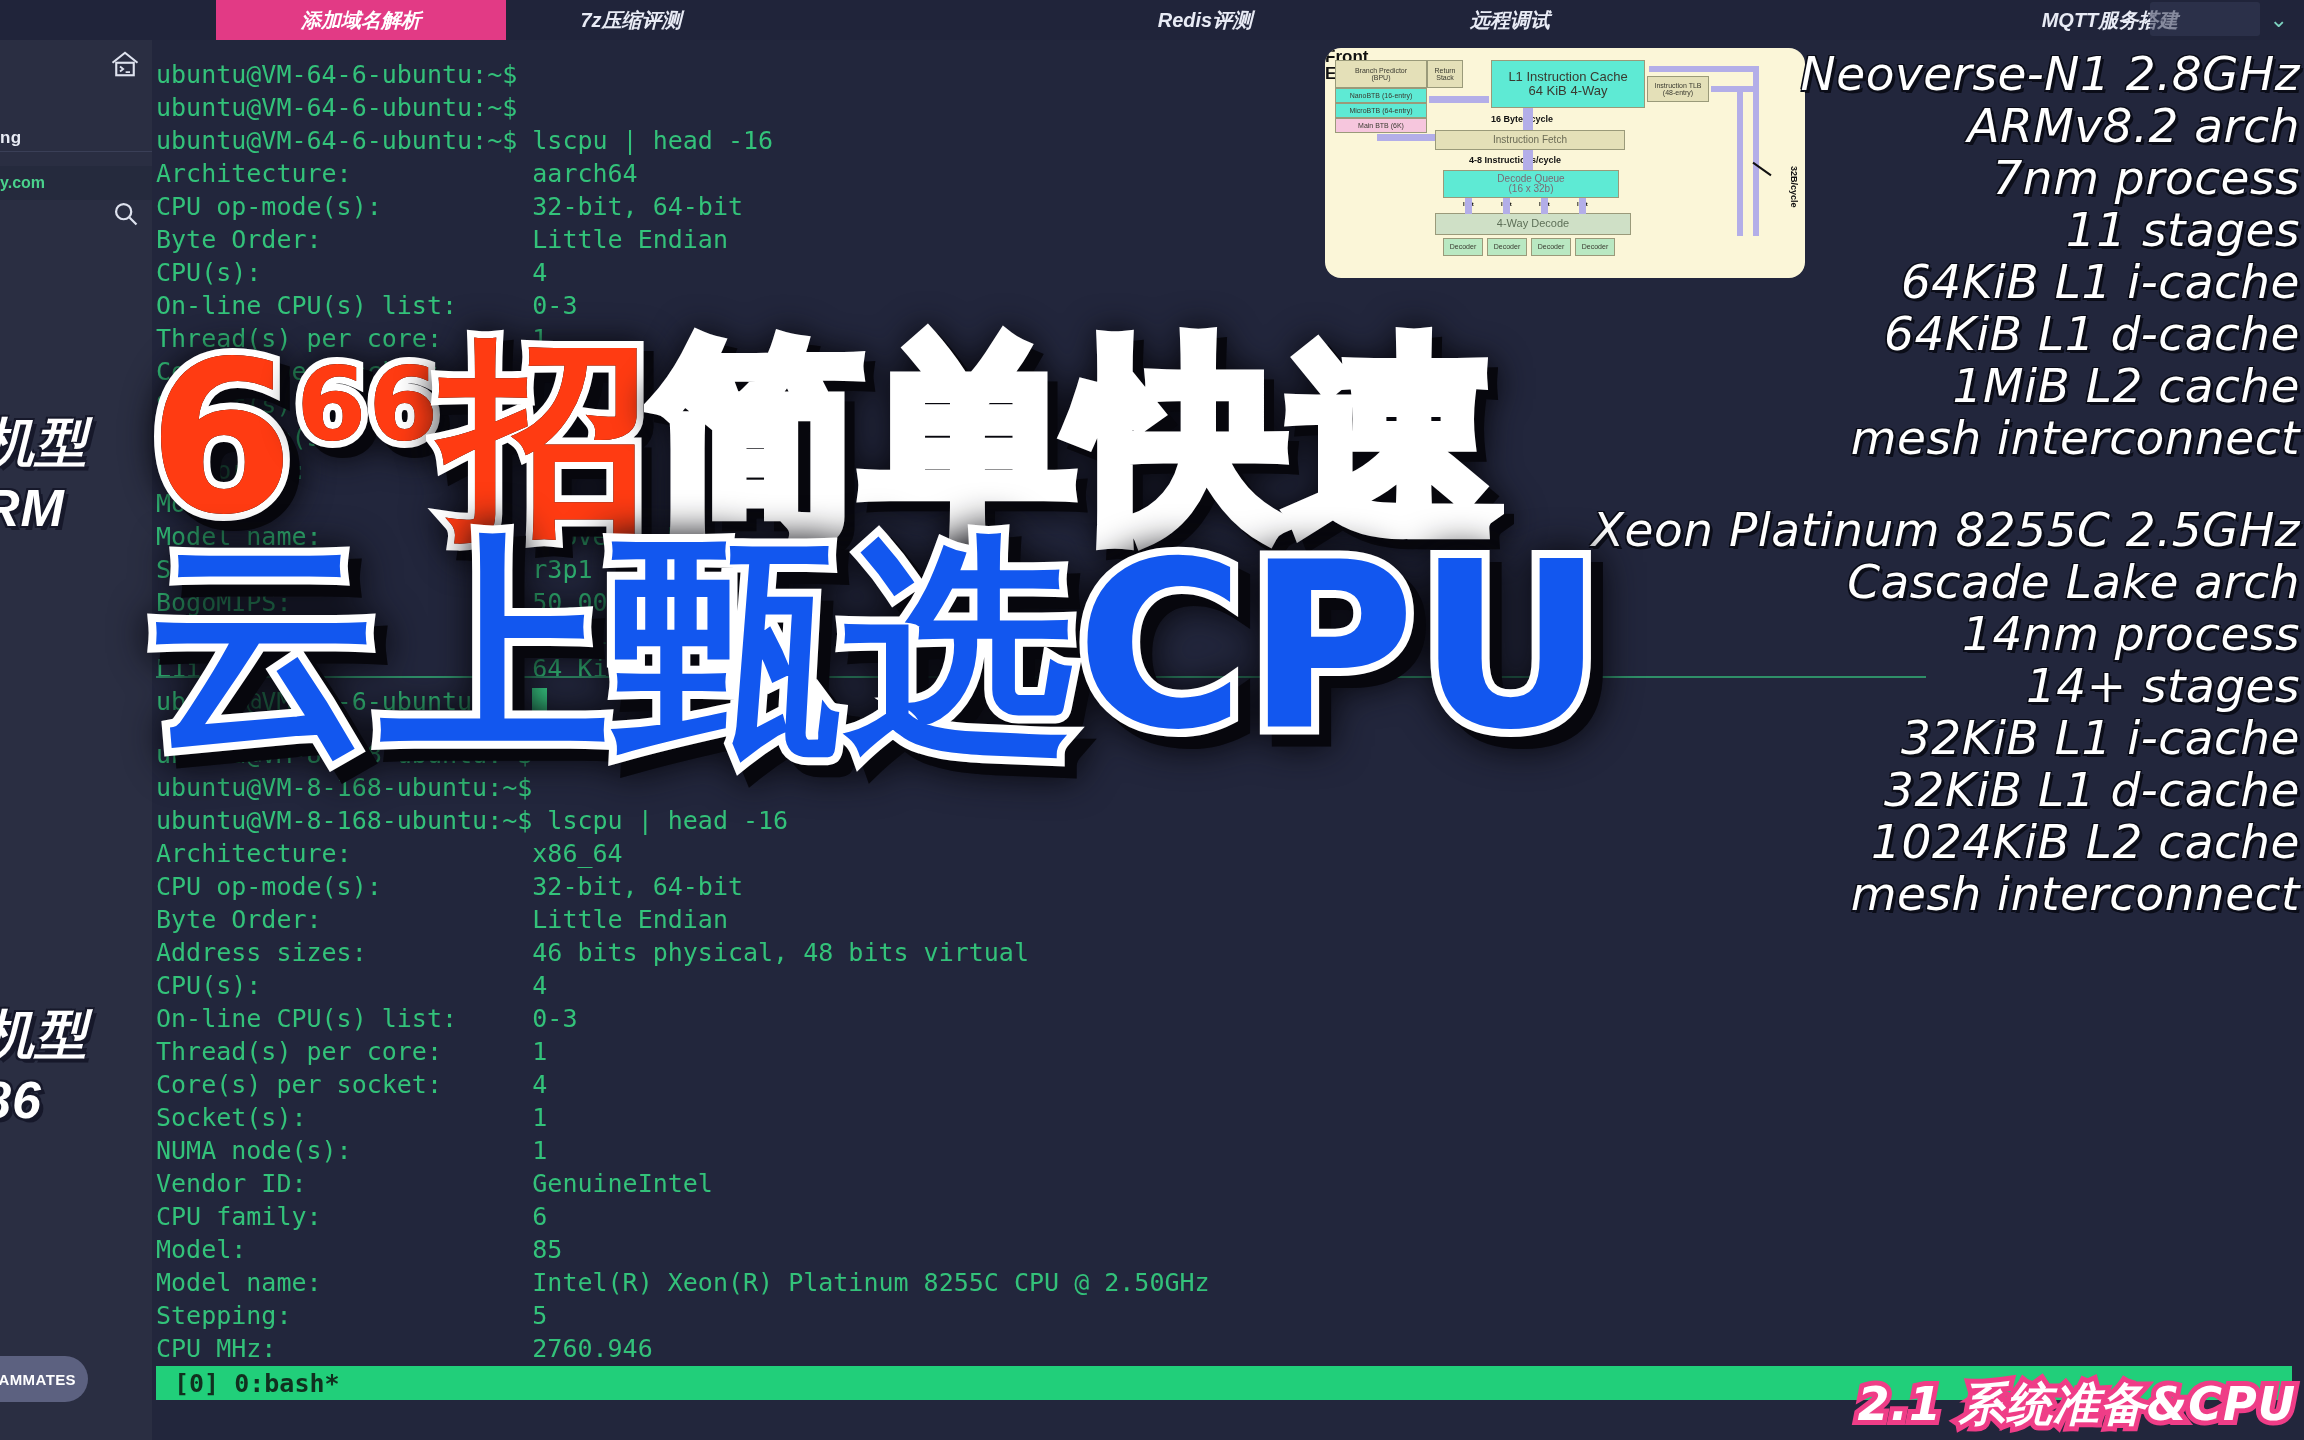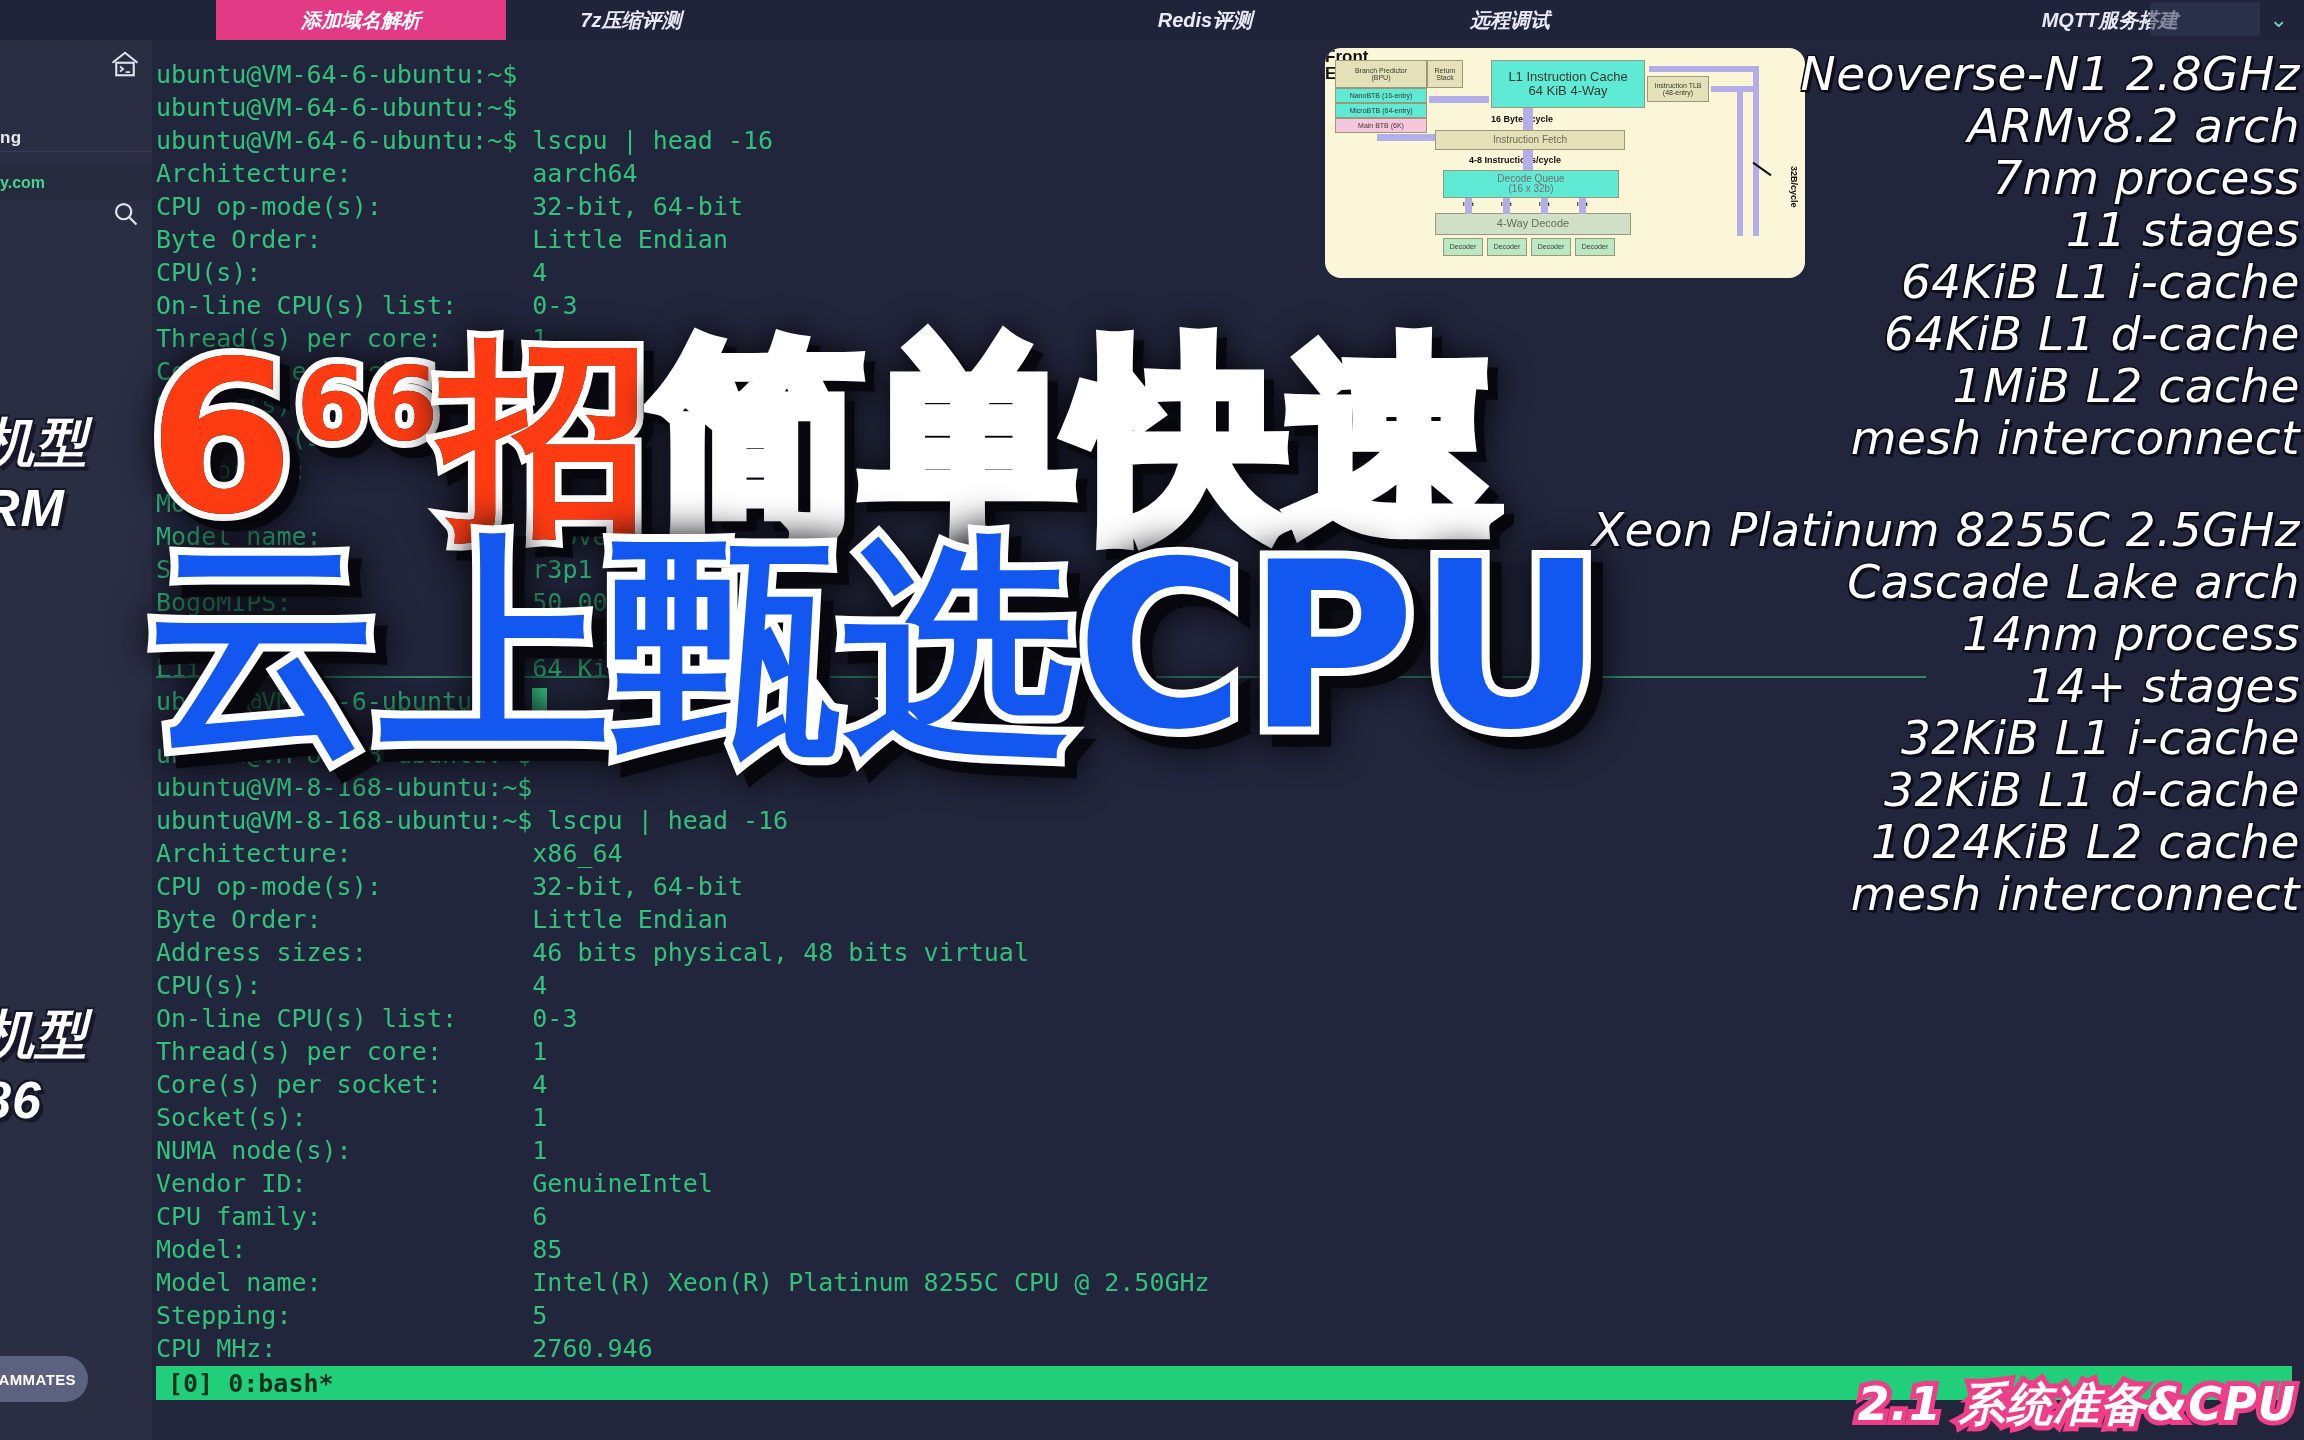--- a/index.html
+++ b/index.html
@@ -46,21 +46,21 @@
   #topbar-ghost { position:absolute; right:44px; top:2px; width:110px; height:34px; background:#343a55; opacity:.55; border-radius:3px; }
 
   
   #term { position:absolute; left:152px; top:28px; width:2152px; height:1412px; background:#22263c; z-index:2;
           font-family:"DejaVu Sans Mono","Liberation Mono", monospace; }
   .tline { position:absolute; left:4px; white-space:pre; font-size:25px; line-height:33px; color:#33c27a; letter-spacing:0px; }
   #split-rule { position:absolute; left:4px; top:648px; width:1770px; height:2px; background:#2f8f68; }
   #cursor { position:absolute; width:15px; height:27px; background:#3ad98b; }
 
   #statusbar { position:absolute; left:4px; bottom:40px; width:2136px; height:34px; background:#21cf7a;
-               display:flex; align-items:center; padding-left:12px; z-index:5; }
+               display:flex; align-items:center; padding-left:18px; z-index:5; }
   #statusbar span { font-family:"DejaVu Sans Mono","Liberation Mono", monospace; font-size:25px; color:#11301f; font-weight:bold; }
 
   
   #diagram { position:absolute; left:1325px; top:48px; width:480px; height:230px; background:#fbf6d8;
              border-radius:16px; z-index:3; overflow:hidden; }
   .dg { position:absolute; font-family:"Liberation Sans", sans-serif; }
   .dgbox { border:1px solid #9a9a7a; display:flex; align-items:center; justify-content:center; text-align:center;
            line-height:1.05; font-size:7px; color:#3a3a30; }
   .beige { background:#e4e0b8; }
   .pinkb { background:#5eead4; }

